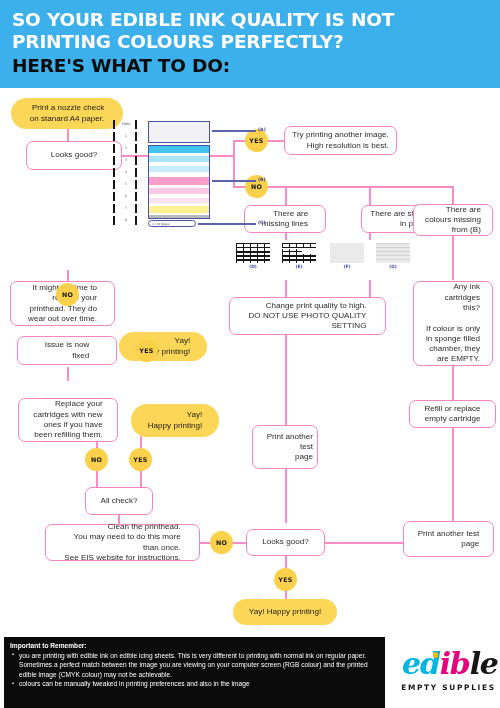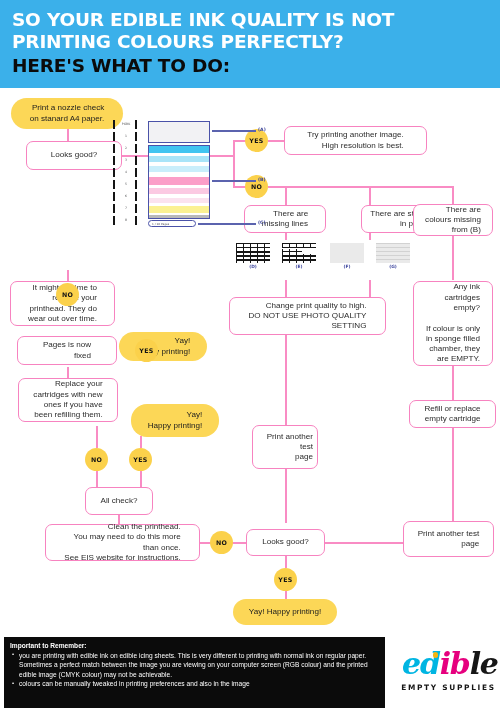--- a/index.html
+++ b/index.html
@@ -216,58 +216,58 @@
 <div class="ln lnv" style="left:96px; top:471px; height:17px;"></div>
 <div class="ln lnv" style="left:140px; top:471px; height:17px;"></div>
 
 <div class="ln lnv" style="left:118px; top:514px; height:11px;"></div>
 
 <div class="node yellow" style="left:11px; top:98px; width:112px; height:31px;">Print a nozzle check
 on stanard A4 paper.</div>
 
 <div class="node" style="left:26px; top:141px; width:96px; height:29px;">Looks good?</div>
 
-<div class="node" style="left:284px; top:126px; width:143px; height:29px;">Try printing another image.
+<div class="node" style="left:284px; top:126px; width:113px; height:29px;">Try printing another image.
 High resolution is best.</div>
 
 <div class="node" style="left:244px; top:205px; width:82px; height:28px;">There are
 missing lines</div>
 
 <div class="node" style="left:328px; top:205px; width:82px; height:28px;margin-left:33px;">There are streaks
 in pattern</div>
 
 <div class="node" style="left:413px; top:204px; width:80px; height:32px;">There are
 colours missing
 from (B)</div>
 
 <div class="node" style="left:10px; top:281px; width:105px; height:45px;">It might be time to
 replace your
 printhead. They do
 wear out over time.</div>
 
-<div class="node" style="left:17px; top:336px; width:100px; height:29px;">Pages is now
+<div class="node" style="left:17px; top:336px; width:100px; height:29px;">Issue is now
 fixed</div>
 
 <div class="node yellow" style="left:119px; top:332px; width:88px; height:29px;">Yay!
 Happy printing!</div>
 
 <div class="node" style="left:229px; top:297px; width:157px; height:38px;">Change print quality to high.
 DO NOT USE PHOTO QUALITY
 SETTING</div>
 
 <div class="node" style="left:413px; top:281px; width:80px; height:85px;">Any ink
 cartridges
-empty?
+this?
 
 If colour is only
 in sponge filled
 chamber, they
 are EMPTY.</div>
 
-<div class="node" style="left:18px; top:378px; width:100px; height:44px;">Replace your
+<div class="node" style="left:18px; top:398px; width:100px; height:44px;">Replace your
 cartridges with new
 ones if you have
 been refilling them.</div>
 
 <div class="node yellow" style="left:131px; top:404px; width:88px; height:33px;">Yay!
 Happy printing!</div>
 
 <div class="node" style="left:409px; top:400px; width:87px; height:28px;">Refill or replace
 empty cartridge</div>
 

